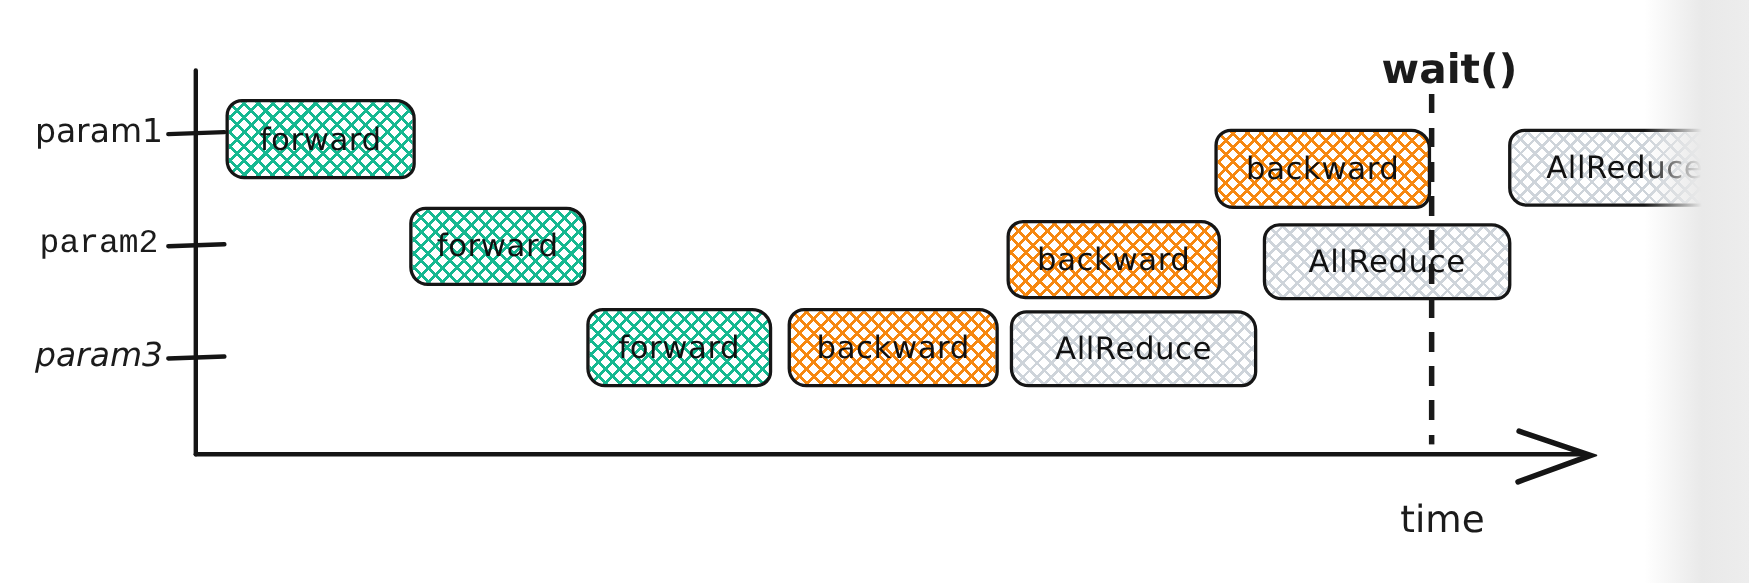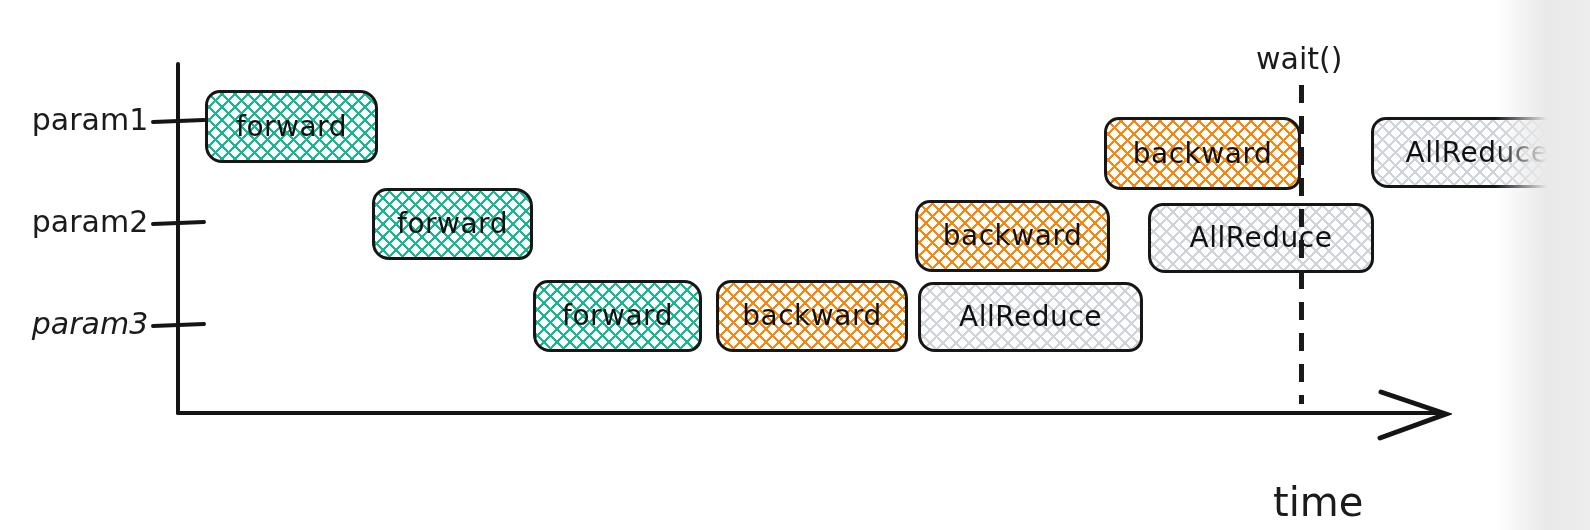--- a/index.html
+++ b/index.html
@@ -96,29 +96,30 @@
   .wait-line {
     position: absolute;
     left: 1299px; top: 85px;
     width: 4.5px; height: 319px;
     background: repeating-linear-gradient(to bottom, #1a1a1a 0, #1a1a1a 18px, transparent 18px, transparent 31px);
     z-index: 5;
   }
   .wait-label {
     position: absolute;
     left: 1256px; top: 44px;
-    font-size: 30px;
+    font-size: 37px;
     line-height: 1;
     white-space: nowrap;
     z-index: 2;
+    font-weight: bold;
   }
   .time-label {
     position: absolute;
-    left: 1273px; top: 482px;
-    font-size: 40px;
+    left: 1273px; top: 456px;
+    font-size: 34px;
     line-height: 1;
     white-space: nowrap;
     z-index: 2;
   }
 
   
   .edge-gradient {
     position: absolute;
     left: 1495px; top: 0;
     width: 95px; height: 530px;
@@ -144,21 +145,21 @@
       <div class="row-tick" style="top: 119px;"></div>
       <div class="block forward" style="left: 205px; top: 90px; width: 173px; height: 73px;">
         <span class="block-text">forward</span>
       </div>
       <div class="block backward" style="left: 1104px; top: 117px; width: 197px; height: 73px;">
         <span class="block-text">backward</span>
       </div>
       <div class="block allreduce" style="left: 1371px; top: 117px; width: 212px; height: 71px;">
         <span class="block-text">AllReduce</span>
       </div>
-      <div class="row-label" style="top: 207px;">param2</div>
+      <div class="row-label" style="top: 207px; font-family: Liberation Mono, monospace;">param2</div>
       <div class="row-tick" style="top: 221px;"></div>
       <div class="block forward" style="left: 372px; top: 188px; width: 161px; height: 72px;">
         <span class="block-text">forward</span>
       </div>
       <div class="block backward" style="left: 915px; top: 200px; width: 195px; height: 72px;">
         <span class="block-text">backward</span>
       </div>
       <div class="block allreduce" style="left: 1148px; top: 203px; width: 226px; height: 70px;">
         <span class="block-text">AllReduce</span>
       </div>

